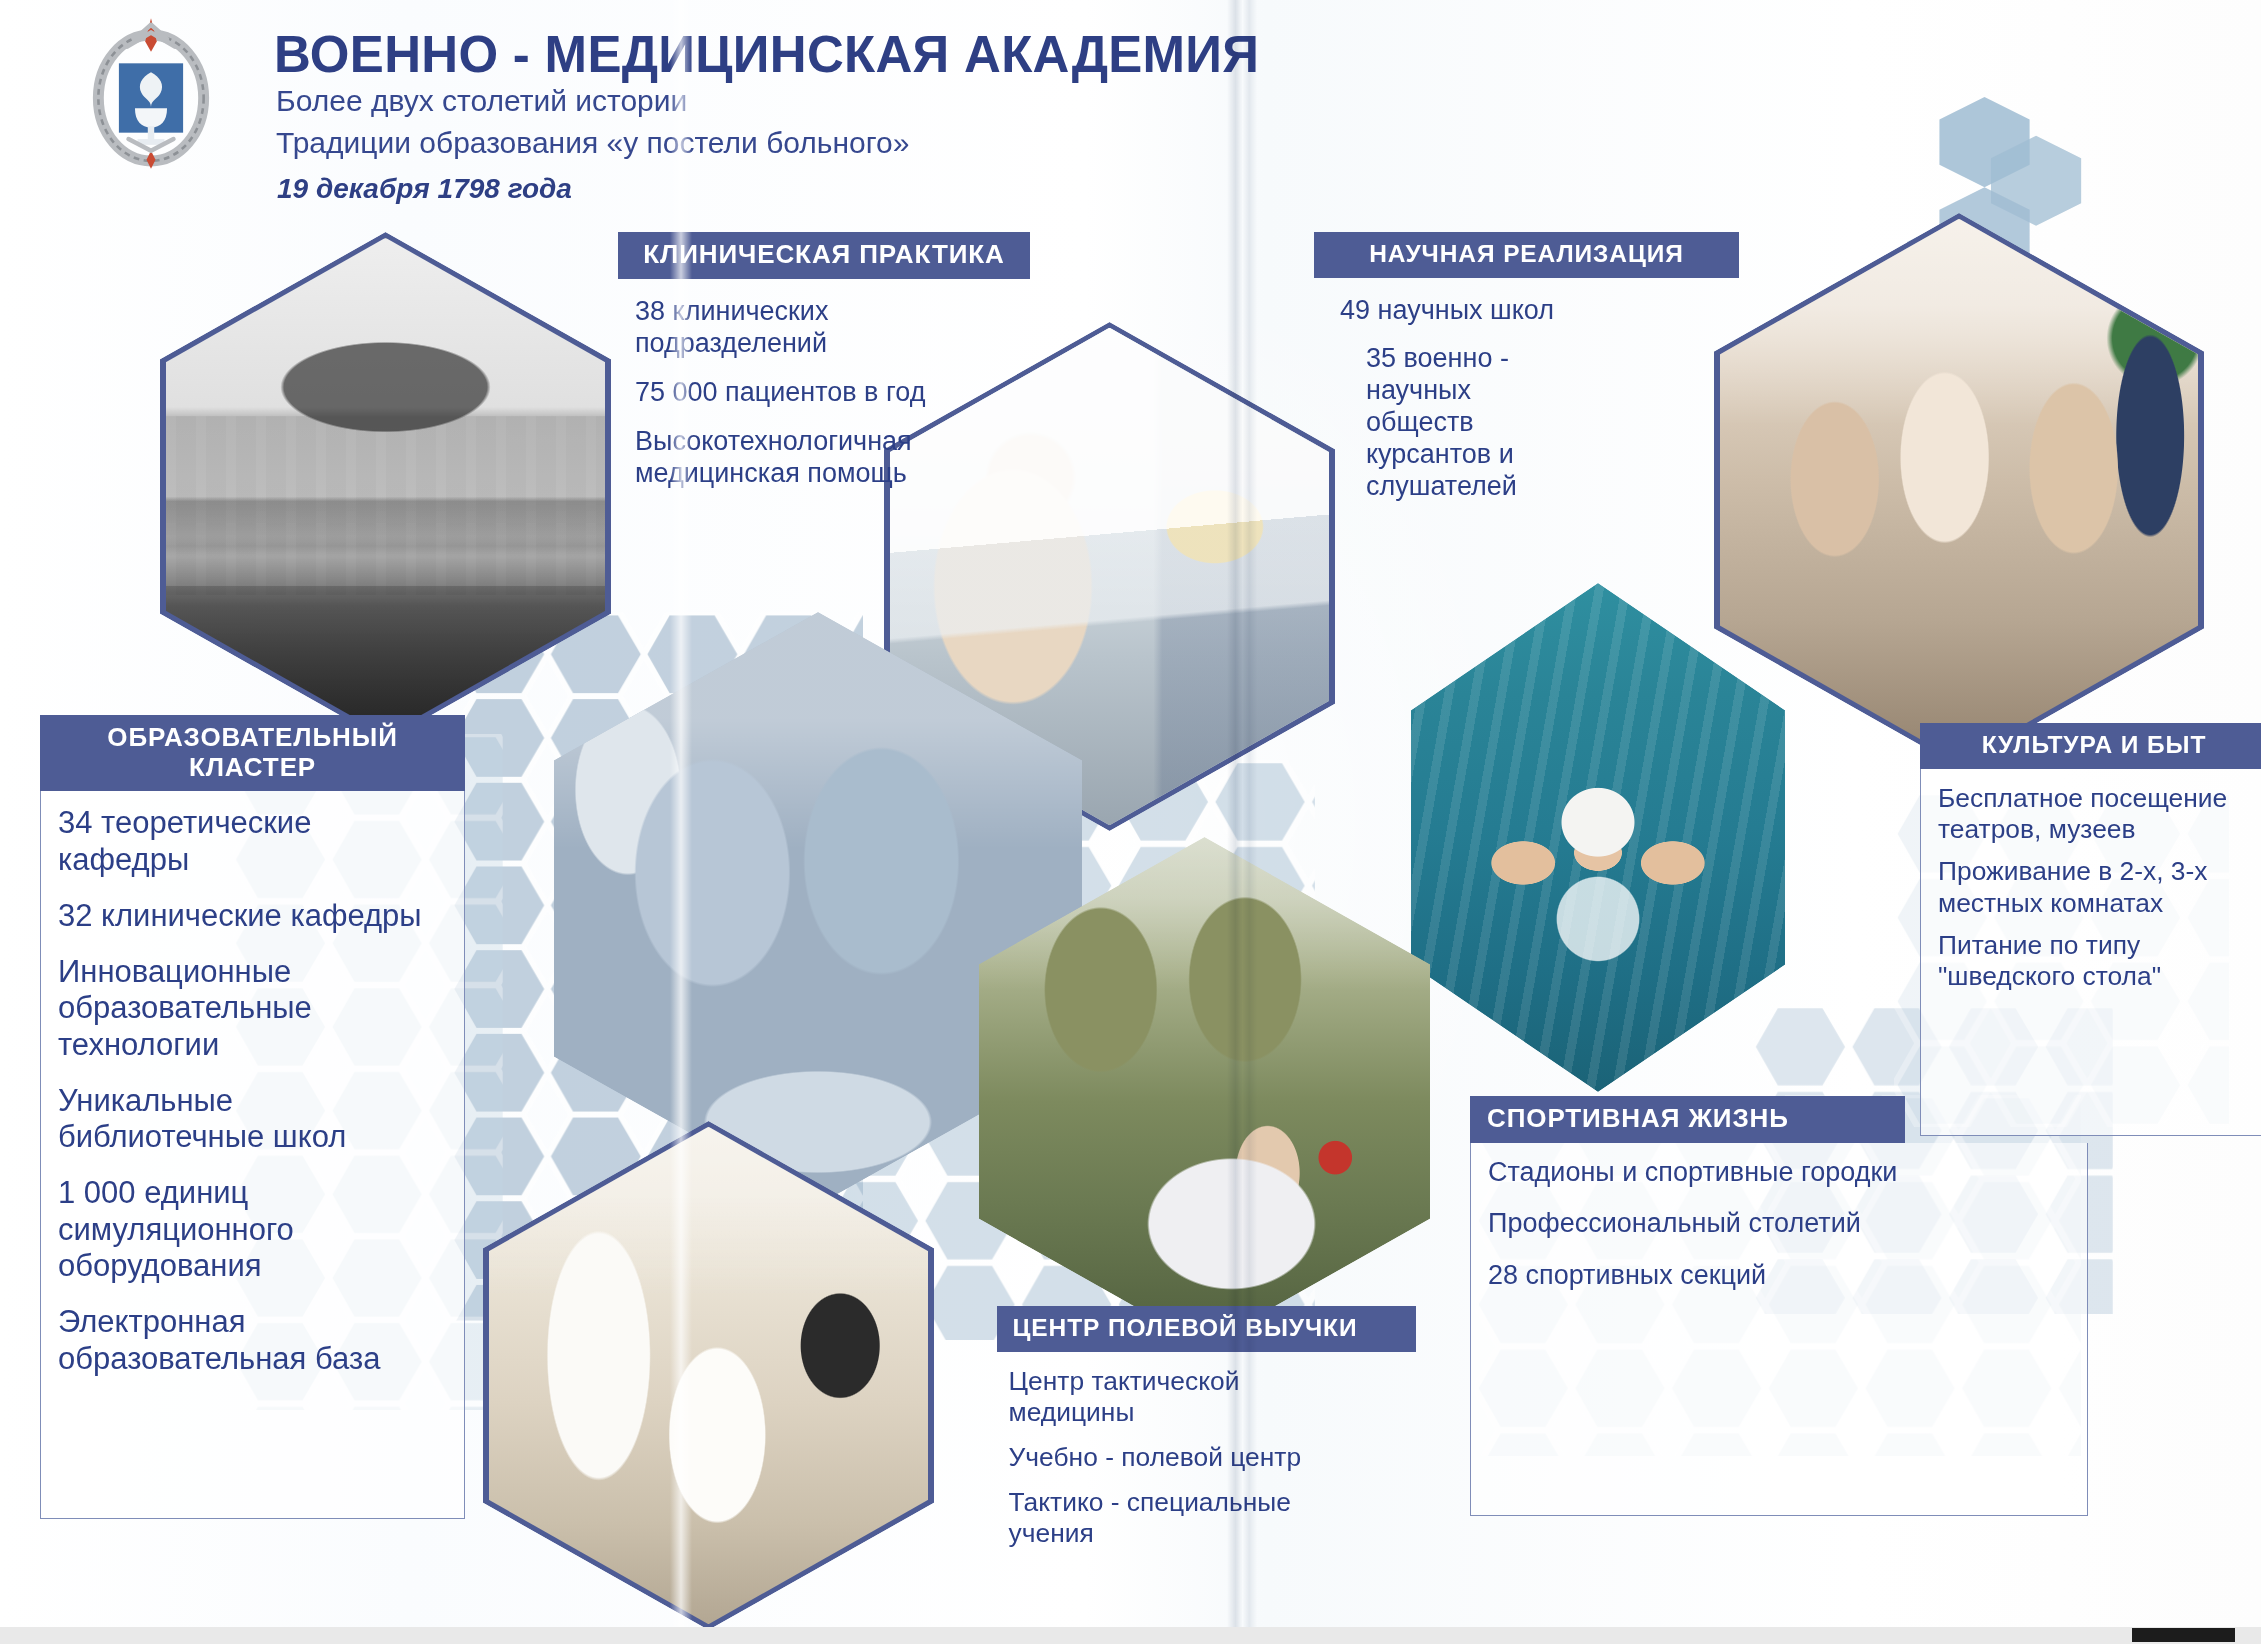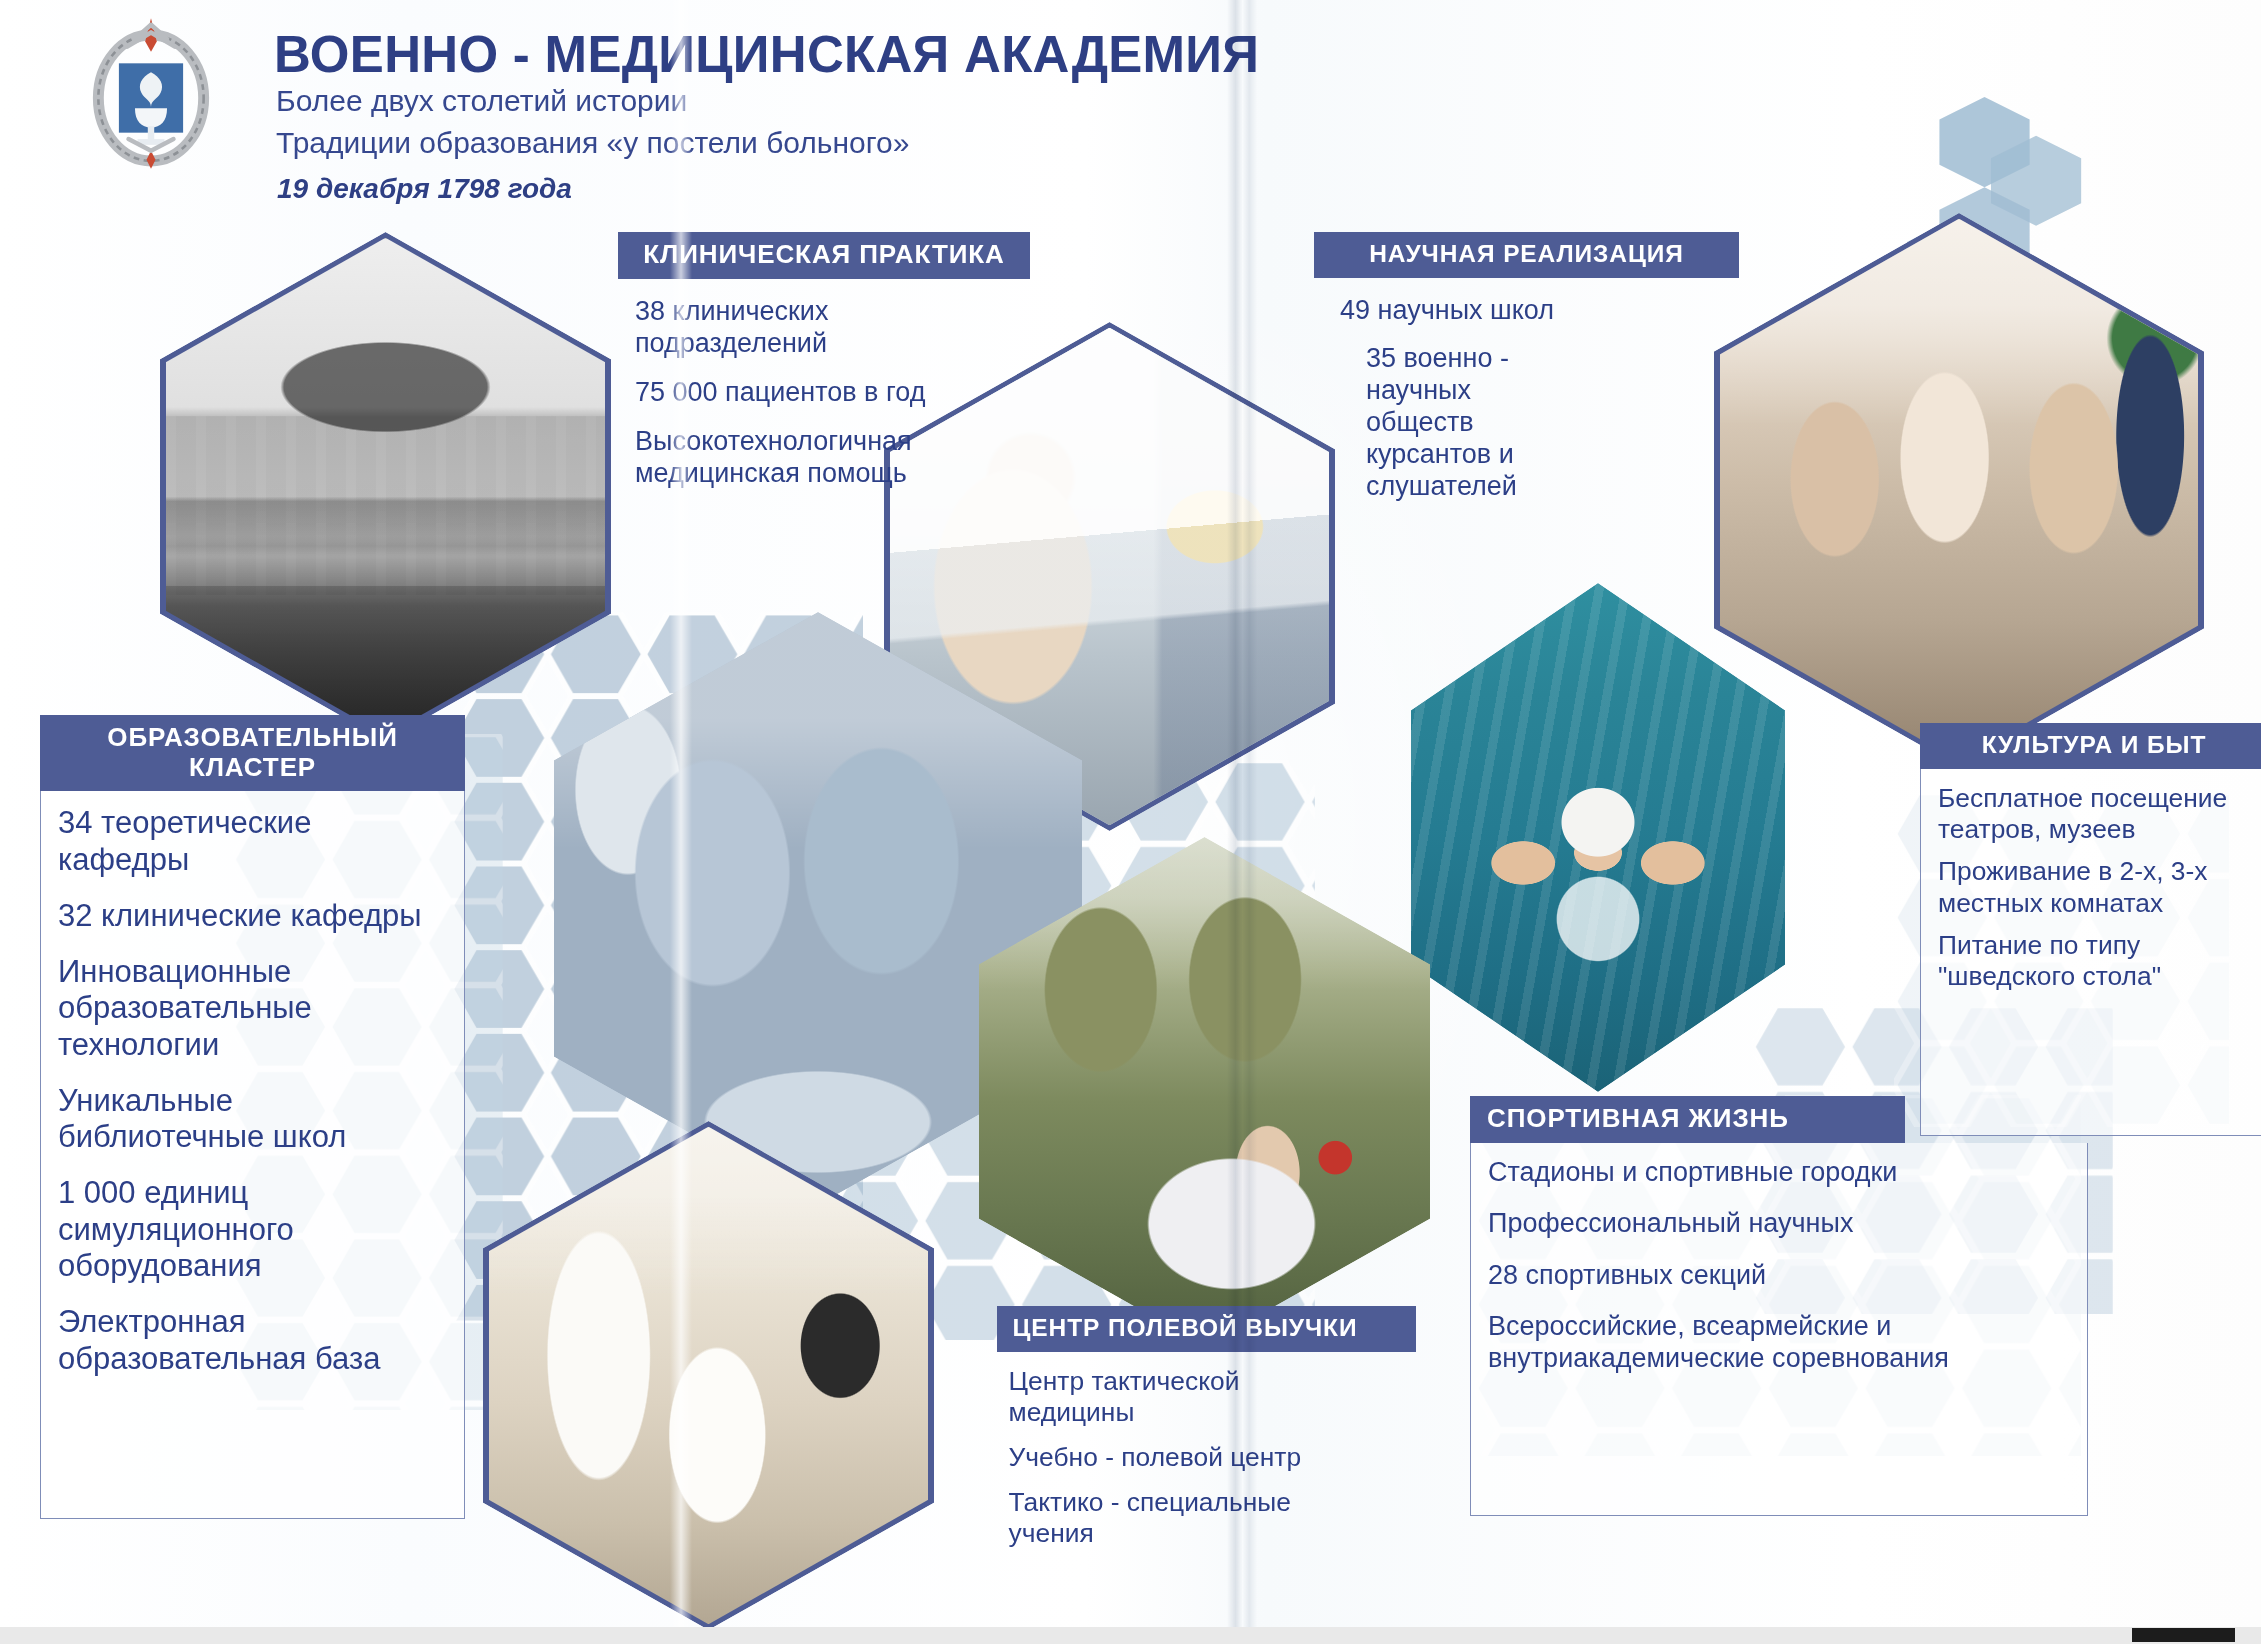--- a/index.html
+++ b/index.html
@@ -410,23 +410,22 @@
       <p>Бесплатное посещение театров, музеев</p>
       <p>Проживание в 2-х, 3-х местных комнатах</p>
       <p>Питание по типу "шведского стола"</p>
     </div>
   </div>
 
   <div class="card" id="card-sport">
     <div class="bar">СПОРТИВНАЯ ЖИЗНЬ</div>
     <div class="body">
       <p>Стадионы и спортивные городки</p>
-      <p>Профессиональный научных</p>
+      <p>Профессиональный столетий</p>
       <p>28 спортивных секций</p>
-      <p style="max-width:535px;">Всероссийские, всеармейские и внутриакадемические соревнования</p>
     </div>
   </div>
 
   <div class="card" id="card-field">
     <div class="bar">ЦЕНТР ПОЛЕВОЙ ВЫУЧКИ</div>
     <div class="body">
       <p style="max-width:271px;">Центр тактической медицины</p>
       <p>Учебно - полевой центр</p>
       <p style="max-width:309px;">Тактико - специальные учения</p>
     </div>

